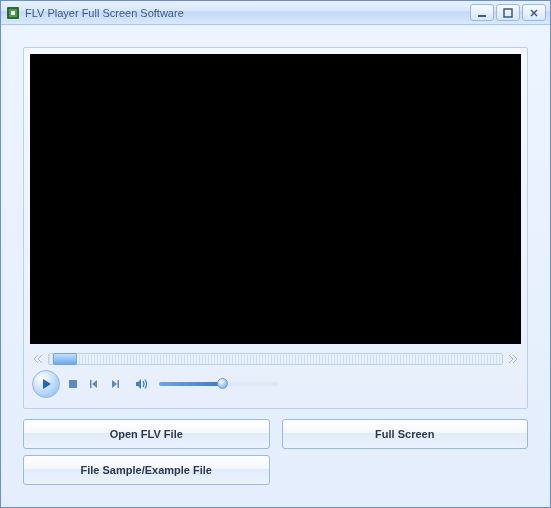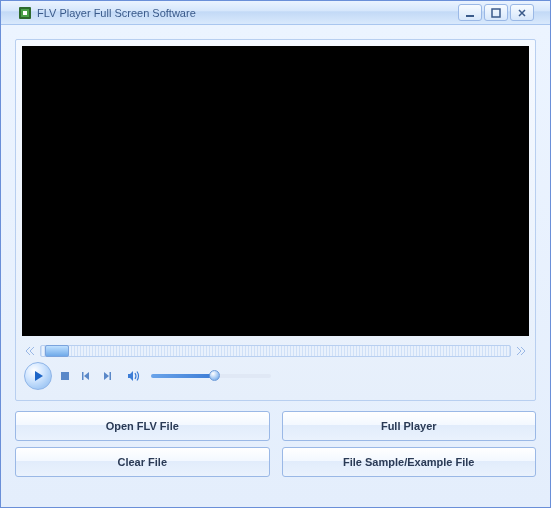--- a/index.html
+++ b/index.html
@@ -18,21 +18,21 @@
     background: #fff;
     display: flex;
     flex-direction: column;
   }
   .titlebar {
     height: 24px;
     background: linear-gradient(to bottom, #eaf3ff 0%, #d5e6fb 45%, #c2d9f6 46%, #d9e9fc 100%);
     border-bottom: 1px solid #a9c6ef;
     display: flex;
     align-items: center;
-    padding: 0 16px;
+    padding: 0 4px;
     color: #2a4a7a;
   }
   .titlebar .app-icon {
     width: 16px; height: 16px;
     margin-right: 4px;
     display:flex;align-items:center;justify-content:center;
   }
   .titlebar .title-text {
     flex: 1;
     font-size: 11px;
@@ -48,21 +48,21 @@
     border: 1px solid #9ab8e6;
     border-radius: 3px;
     background: linear-gradient(to bottom,#f7fbff,#d7e7fb);
     display:flex;align-items:center;justify-content:center;
     color:#3a5a8a;
     cursor: default;
   }
   .client {
     flex: 1;
     background: linear-gradient(to bottom, #ecf4ff 0%, #e4eefc 100%);
-    padding: 14px;
+    padding: 22px;
     display:flex;
     flex-direction:column;
   }
   .video-frame {
     border:1px solid #b8cff0;
     background: linear-gradient(to bottom,#f5f9ff,#e6effb);
     padding:6px;
     border-radius:2px;
   }
   .video-area {
@@ -244,19 +244,18 @@
           <div class="vol-track">
             <div class="vol-fill"></div>
             <div class="vol-thumb"></div>
           </div>
         </div>
       </div>
     </div>
 
     <div class="button-grid">
       <div class="app-btn">Open FLV File</div>
-      <div class="app-btn">Full Player</div>
-      <div class="app-btn">Clear File</div>
+      <div class="app-btn">Full Screen</div>
       <div class="app-btn">File Sample/Example File</div>
     </div>
 
   </div>
 </div>
 
 </body></html>

